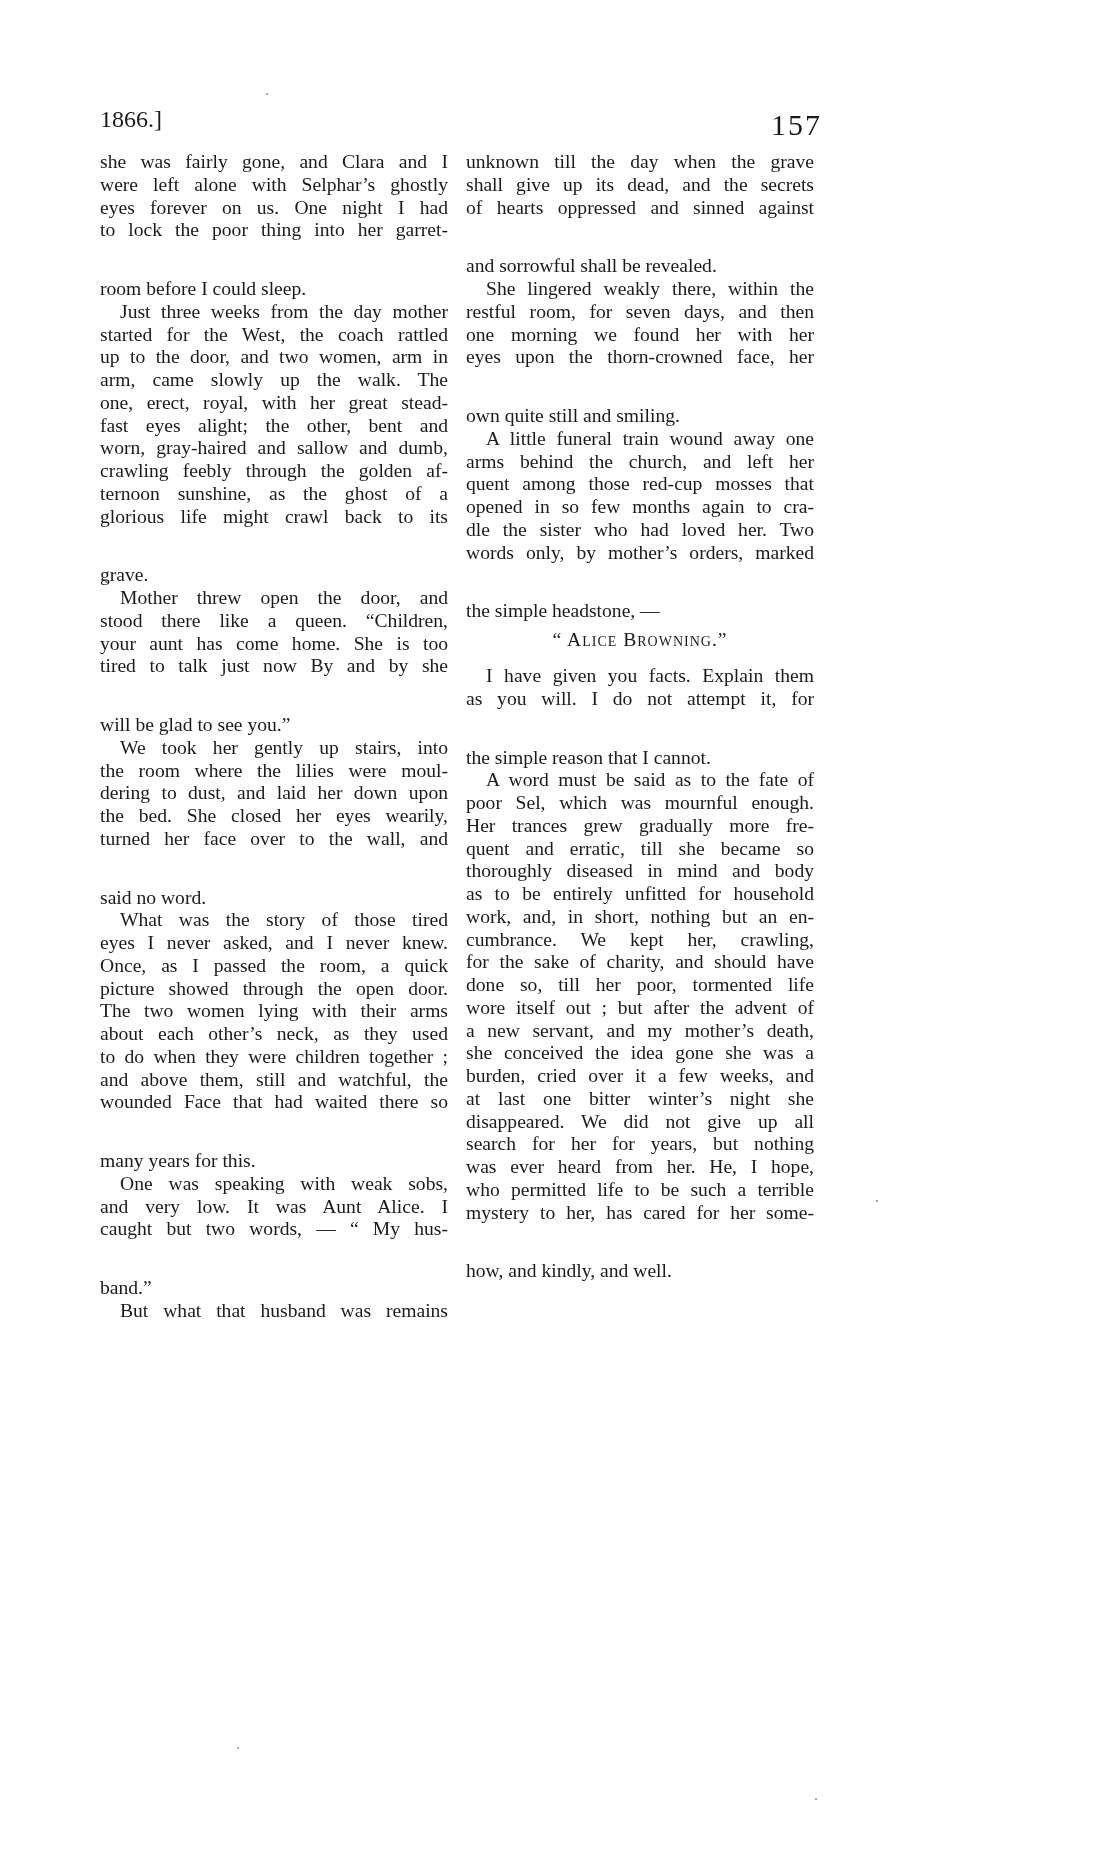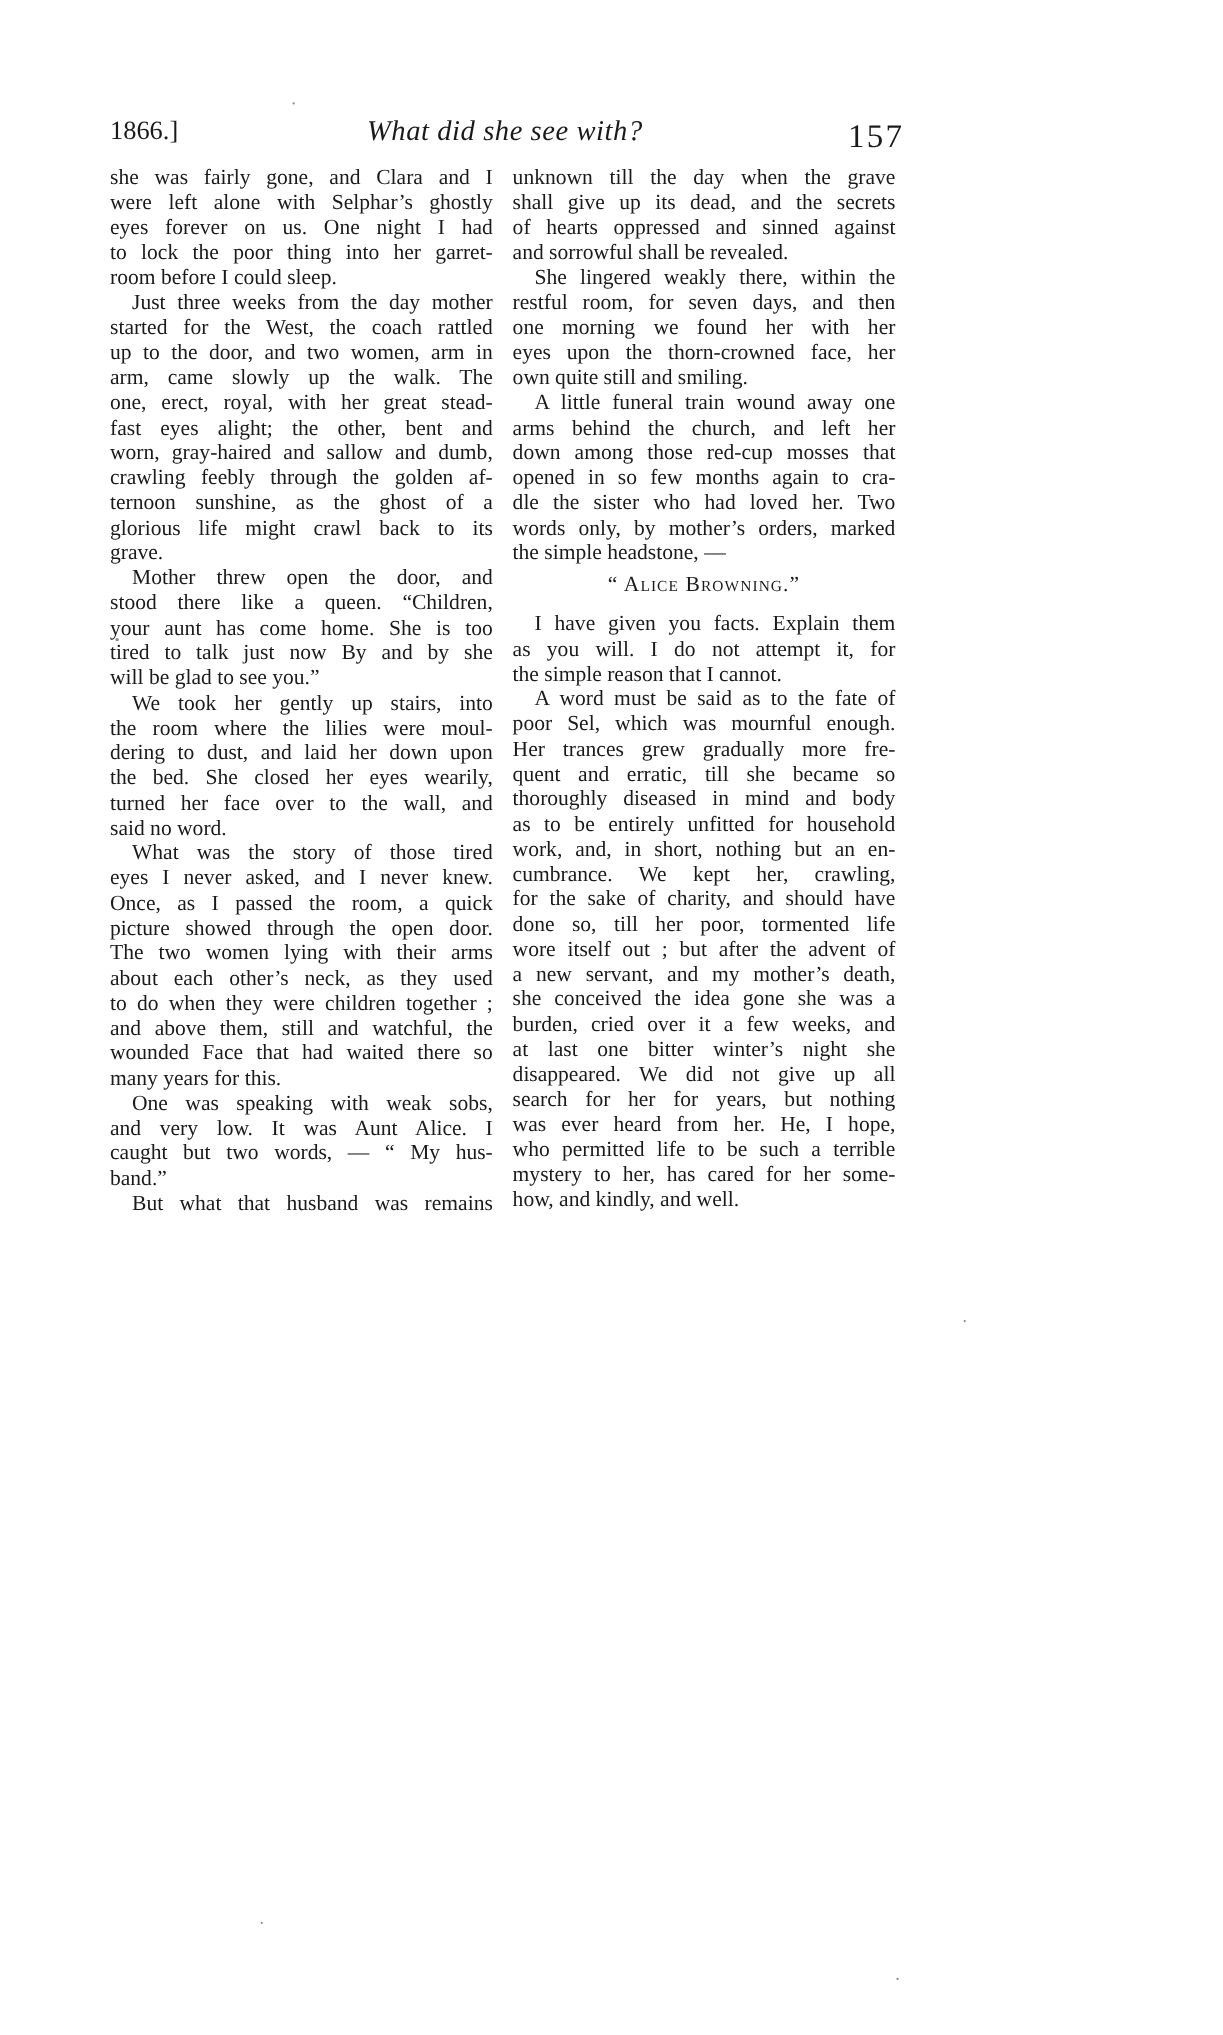--- a/index.html
+++ b/index.html
@@ -32,33 +32,32 @@
     position: absolute; top: 151px; width: 348px;
     font-family: "Liberation Serif", serif;
     font-size: 19.6px; line-height: 22.75px;
   }
   .col-left { left: 100px; }
   .col-right { left: 466px; }
   .line {
     display: block; white-space: nowrap; height: 22.75px;
     text-align: justify; text-align-last: justify;
   }
-  .line.last { text-align-last: left; }
+  .line.last { text-align-last: left; margin-top: 36px; }
   .line.indent { padding-left: 20px; }
   .line.center { text-align: center; text-align-last: center; padding-top: 6px; height: 36px; letter-spacing: 1px; }
   .sc { font-variant: small-caps; }
   .speck { position: absolute; background: #888; border-radius: 50%; }
 </style>
 </head>
 <body>
 
 <div class="page">
   <div class="running-head">
     <span class="rh-year">1866.]</span>
-    <span class="rh-title">What did she see with?</span>
     <span class="rh-page">157</span>
   </div>
 
   <div class="column col-left" id="col-left">
       <span class="line">she was fairly gone, and Clara and I</span>
       <span class="line">were left alone with Selphar’s ghostly</span>
       <span class="line">eyes forever on us.  One night I had</span>
       <span class="line">to lock the poor thing into her garret-</span>
       <span class="line last">room before I could sleep.</span>
       <span class="line indent">Just three weeks from the day mother</span>
@@ -106,21 +105,21 @@
         <span class="line">shall give up its dead, and the secrets</span>
         <span class="line">of hearts oppressed and sinned against</span>
         <span class="line last">and sorrowful shall be revealed.</span>
         <span class="line indent">She lingered weakly there, within the</span>
         <span class="line">restful room, for seven days, and then</span>
         <span class="line">one morning we found her with her</span>
         <span class="line">eyes upon the thorn-crowned face, her</span>
         <span class="line last">own quite still and smiling.</span>
         <span class="line indent">A little funeral train wound away one</span>
         <span class="line">arms behind the church, and left her</span>
-        <span class="line">down among those red-cup mosses that</span>
+        <span class="line">quent among those red-cup mosses that</span>
         <span class="line">opened in so few months again to cra-</span>
         <span class="line">dle the sister who had loved her.  Two</span>
         <span class="line">words only, by mother’s orders, marked</span>
         <span class="line last">the simple headstone, —</span>
       </div>
     <span class="line center sc">“ Alice Browning.”</span>
     <div id="col-right-after">
         <span class="line indent">I have given you facts.  Explain them</span>
         <span class="line">as you will.  I do not attempt it, for</span>
         <span class="line last">the simple reason that I cannot.</span>

